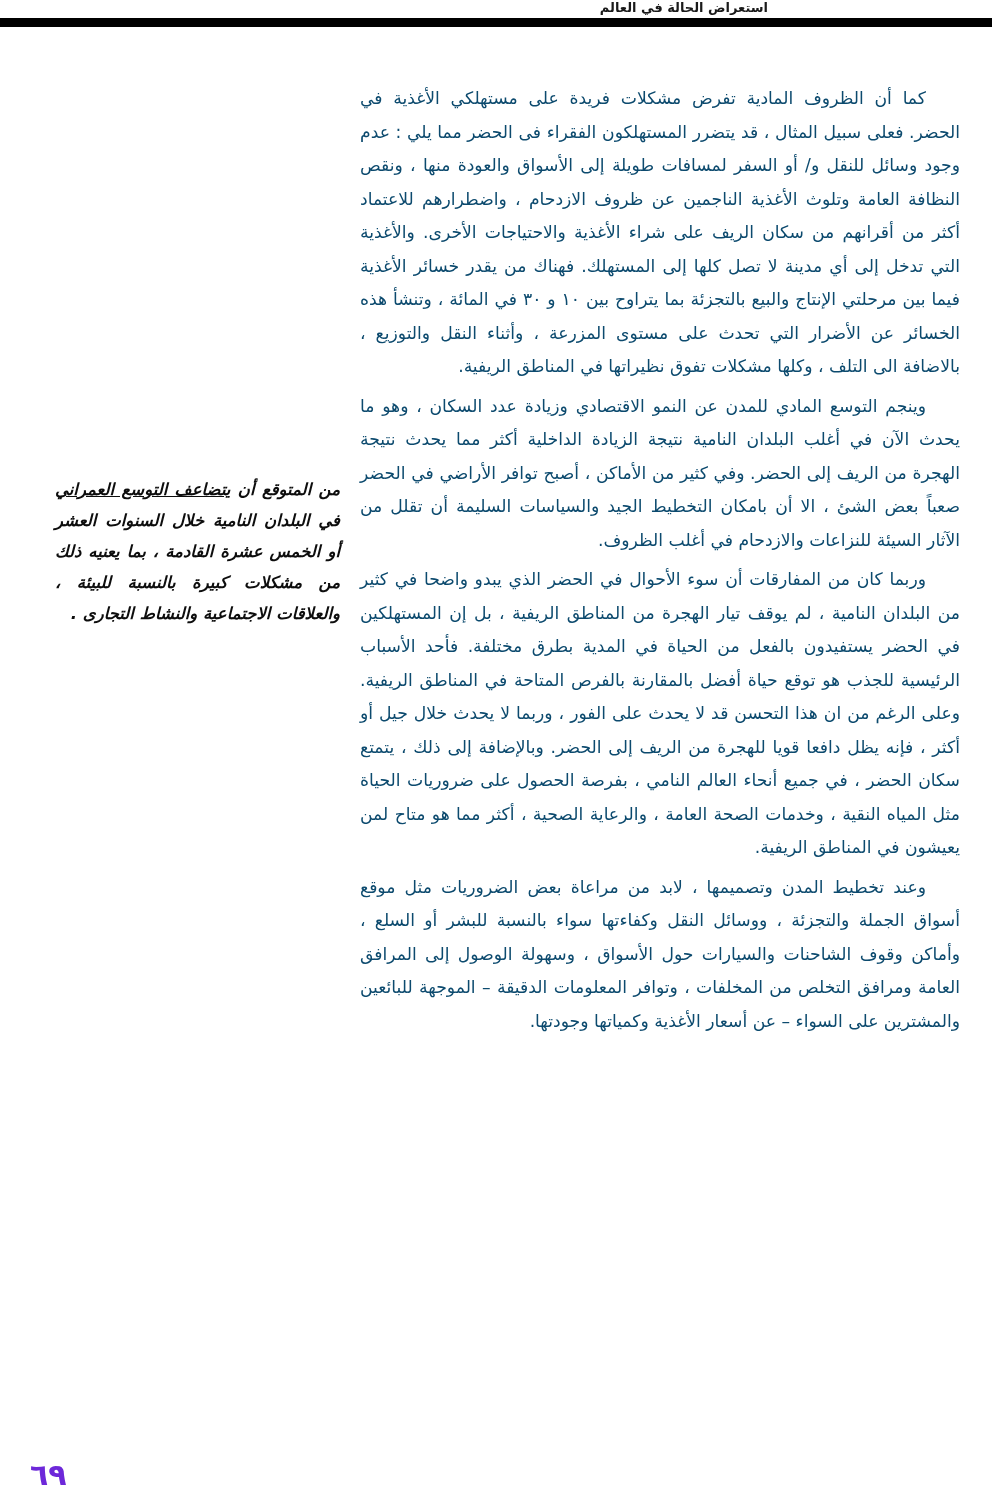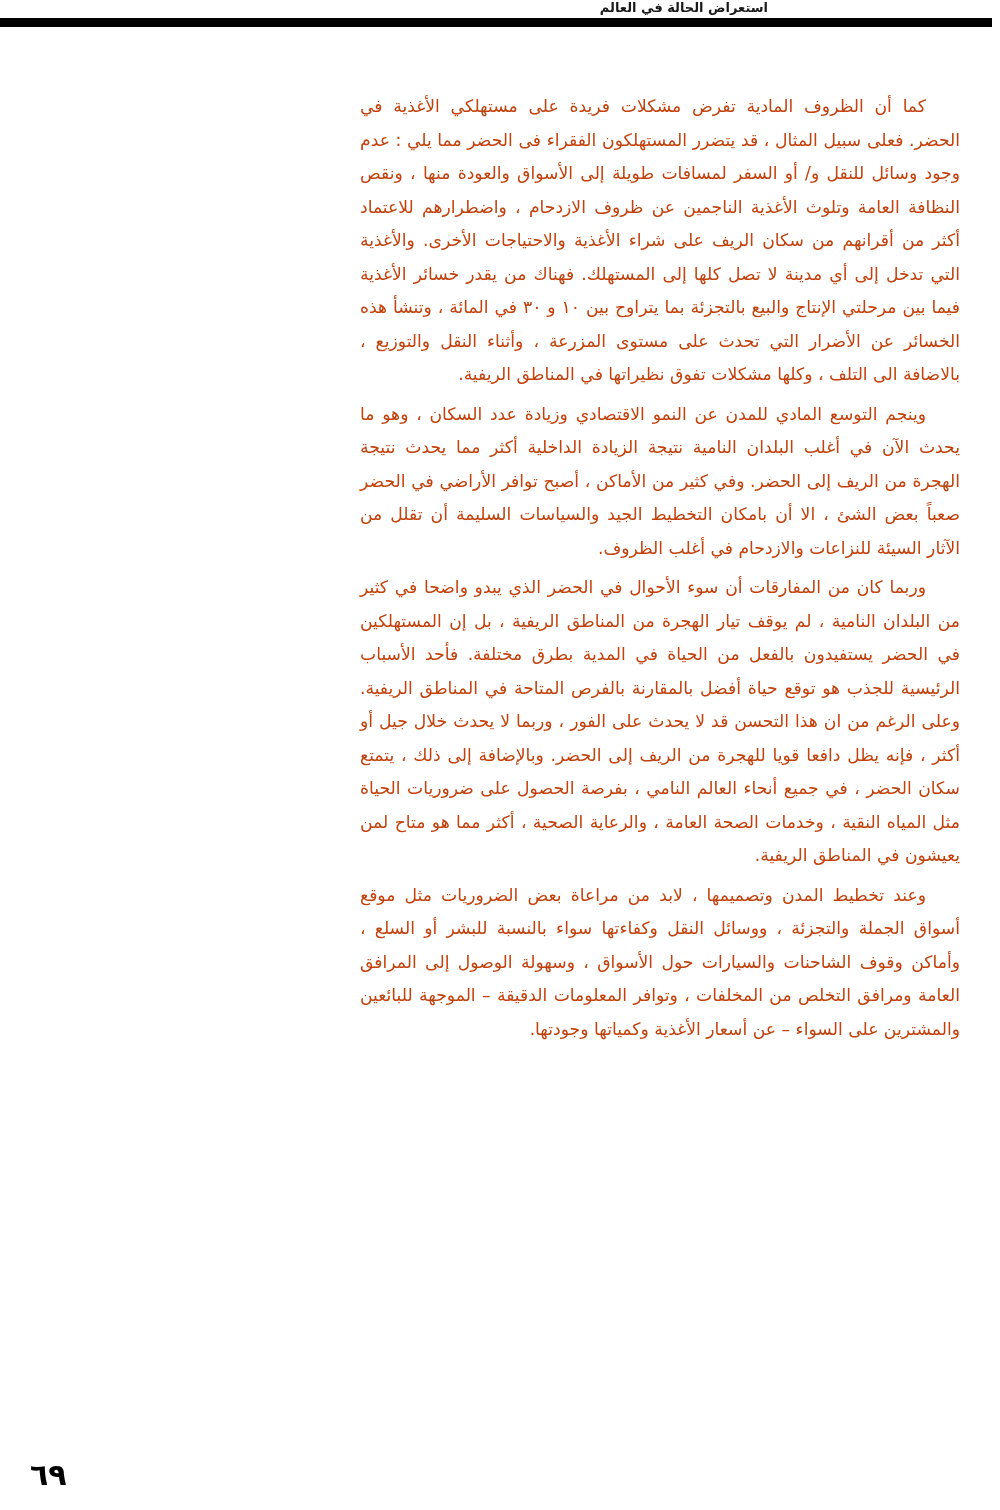--- a/index.html
+++ b/index.html
@@ -40,28 +40,28 @@
     top: 18px;
     left: 8px;
     right: 8px;
     height: 9px;
     background: #000000;
   }
 
   
   .body-col {
     position: absolute;
-    top: 90px;
+    top: 82px;
     right: 40px;
     width: 600px;
     text-align: justify;
     text-align-last: right;
     font-size: 17.2px;
     line-height: 33.5px;
-    color: #c2410c;
+    color: #0c4a6e;
   }
   .body-col p {
     margin: 0 0 0 0;
     text-indent: 34px;
   }
   .body-col p + p {
     margin-top: 6px;
   }
   .sup {
     font-size: 11px;
@@ -87,21 +87,21 @@
     text-decoration: underline;
   }
 
   
   .folio {
     position: absolute;
     bottom: 18px;
     left: 42px;
     font-size: 30px;
     font-weight: bold;
-    color: #000000;
+    color: #6d28d9;
     letter-spacing: 1px;
   }
 
   
   .scan-edge {
     position: absolute;
     top: 18px;
     left: 0;
     width: 8px;
     height: 9px;
@@ -111,20 +111,23 @@
 </style>
 </head>
 <body>
 
 <div class="page">
 
   <div class="header-text">استعراض الحالة في العالم</div>
   <div class="scan-edge"></div>
   <div class="header-rule"></div>
 
+  <div class="pullquote">
+    <span>من المتوقع أن </span><span class="u">يتضاعف التوسع العمراني</span><span> في البلدان النامية خلال السنوات العشر أو الخمس عشرة القادمة ، بما يعنيه ذلك من مشكلات كبيرة بالنسبة للبيئة ، والعلاقات الاجتماعية والنشاط التجارى .</span>
+  </div>
 
   <div class="body-col">
     <p>كما أن الظروف المادية تفرض مشكلات فريدة على مستهلكي الأغذية في الحضر. فعلى سبيل المثال ، قد يتضرر المستهلكون الفقراء فى الحضر مما يلي : عدم وجود وسائل للنقل و/ أو السفر لمسافات طويلة إلى الأسواق والعودة منها ، ونقص النظافة العامة وتلوث الأغذية الناجمين عن ظروف الازدحام ، واضطرارهم للاعتماد أكثر من أقرانهم من سكان الريف على شراء الأغذية والاحتياجات الأخرى. والأغذية التي تدخل إلى أي مدينة لا تصل كلها إلى المستهلك. فهناك من يقدر خسائر الأغذية فيما بين مرحلتي الإنتاج والبيع بالتجزئة بما يتراوح بين ١٠ و ٣٠ في المائة ، وتنشأ هذه الخسائر عن الأضرار التي تحدث على مستوى المزرعة ، وأثناء النقل والتوزيع ، بالاضافة الى التلف ، وكلها مشكلات تفوق نظيراتها في المناطق الريفية.</p>
     <p>وينجم التوسع المادي للمدن عن النمو الاقتصادي وزيادة عدد السكان ، وهو ما يحدث الآن في أغلب البلدان النامية نتيجة الزيادة الداخلية أكثر مما يحدث نتيجة الهجرة من الريف إلى الحضر. وفي كثير من الأماكن ، أصبح توافر الأراضي في الحضر صعباً بعض الشئ ، الا أن بامكان التخطيط الجيد والسياسات السليمة أن تقلل من الآثار السيئة للنزاعات والازدحام في أغلب الظروف.</p>
     <p>وربما كان من المفارقات أن سوء الأحوال في الحضر الذي يبدو واضحا في كثير من البلدان النامية ، لم يوقف تيار الهجرة من المناطق الريفية ، بل إن المستهلكين في الحضر يستفيدون بالفعل من الحياة في المدية بطرق مختلفة. فأحد الأسباب الرئيسية للجذب هو توقع حياة أفضل بالمقارنة بالفرص المتاحة في المناطق الريفية. وعلى الرغم من ان هذا التحسن قد لا يحدث على الفور ، وربما لا يحدث خلال جيل أو أكثر ، فإنه يظل دافعا قويا للهجرة من الريف إلى الحضر. وبالإضافة إلى ذلك ، يتمتع سكان الحضر ، في جميع أنحاء العالم النامي ، بفرصة الحصول على ضروريات الحياة مثل المياه النقية ، وخدمات الصحة العامة ، والرعاية الصحية ، أكثر مما هو متاح لمن يعيشون في المناطق الريفية.</p>
     <p>وعند تخطيط المدن وتصميمها ، لابد من مراعاة بعض الضروريات مثل موقع أسواق الجملة والتجزئة ، ووسائل النقل وكفاءتها سواء بالنسبة للبشر أو السلع ، وأماكن وقوف الشاحنات والسيارات حول الأسواق ، وسهولة الوصول إلى المرافق العامة ومرافق التخلص من المخلفات ، وتوافر المعلومات الدقيقة – الموجهة للبائعين والمشترين على السواء – عن أسعار الأغذية وكمياتها وجودتها.</p>
   </div>
 
   <div class="folio">٦٩</div>
 

